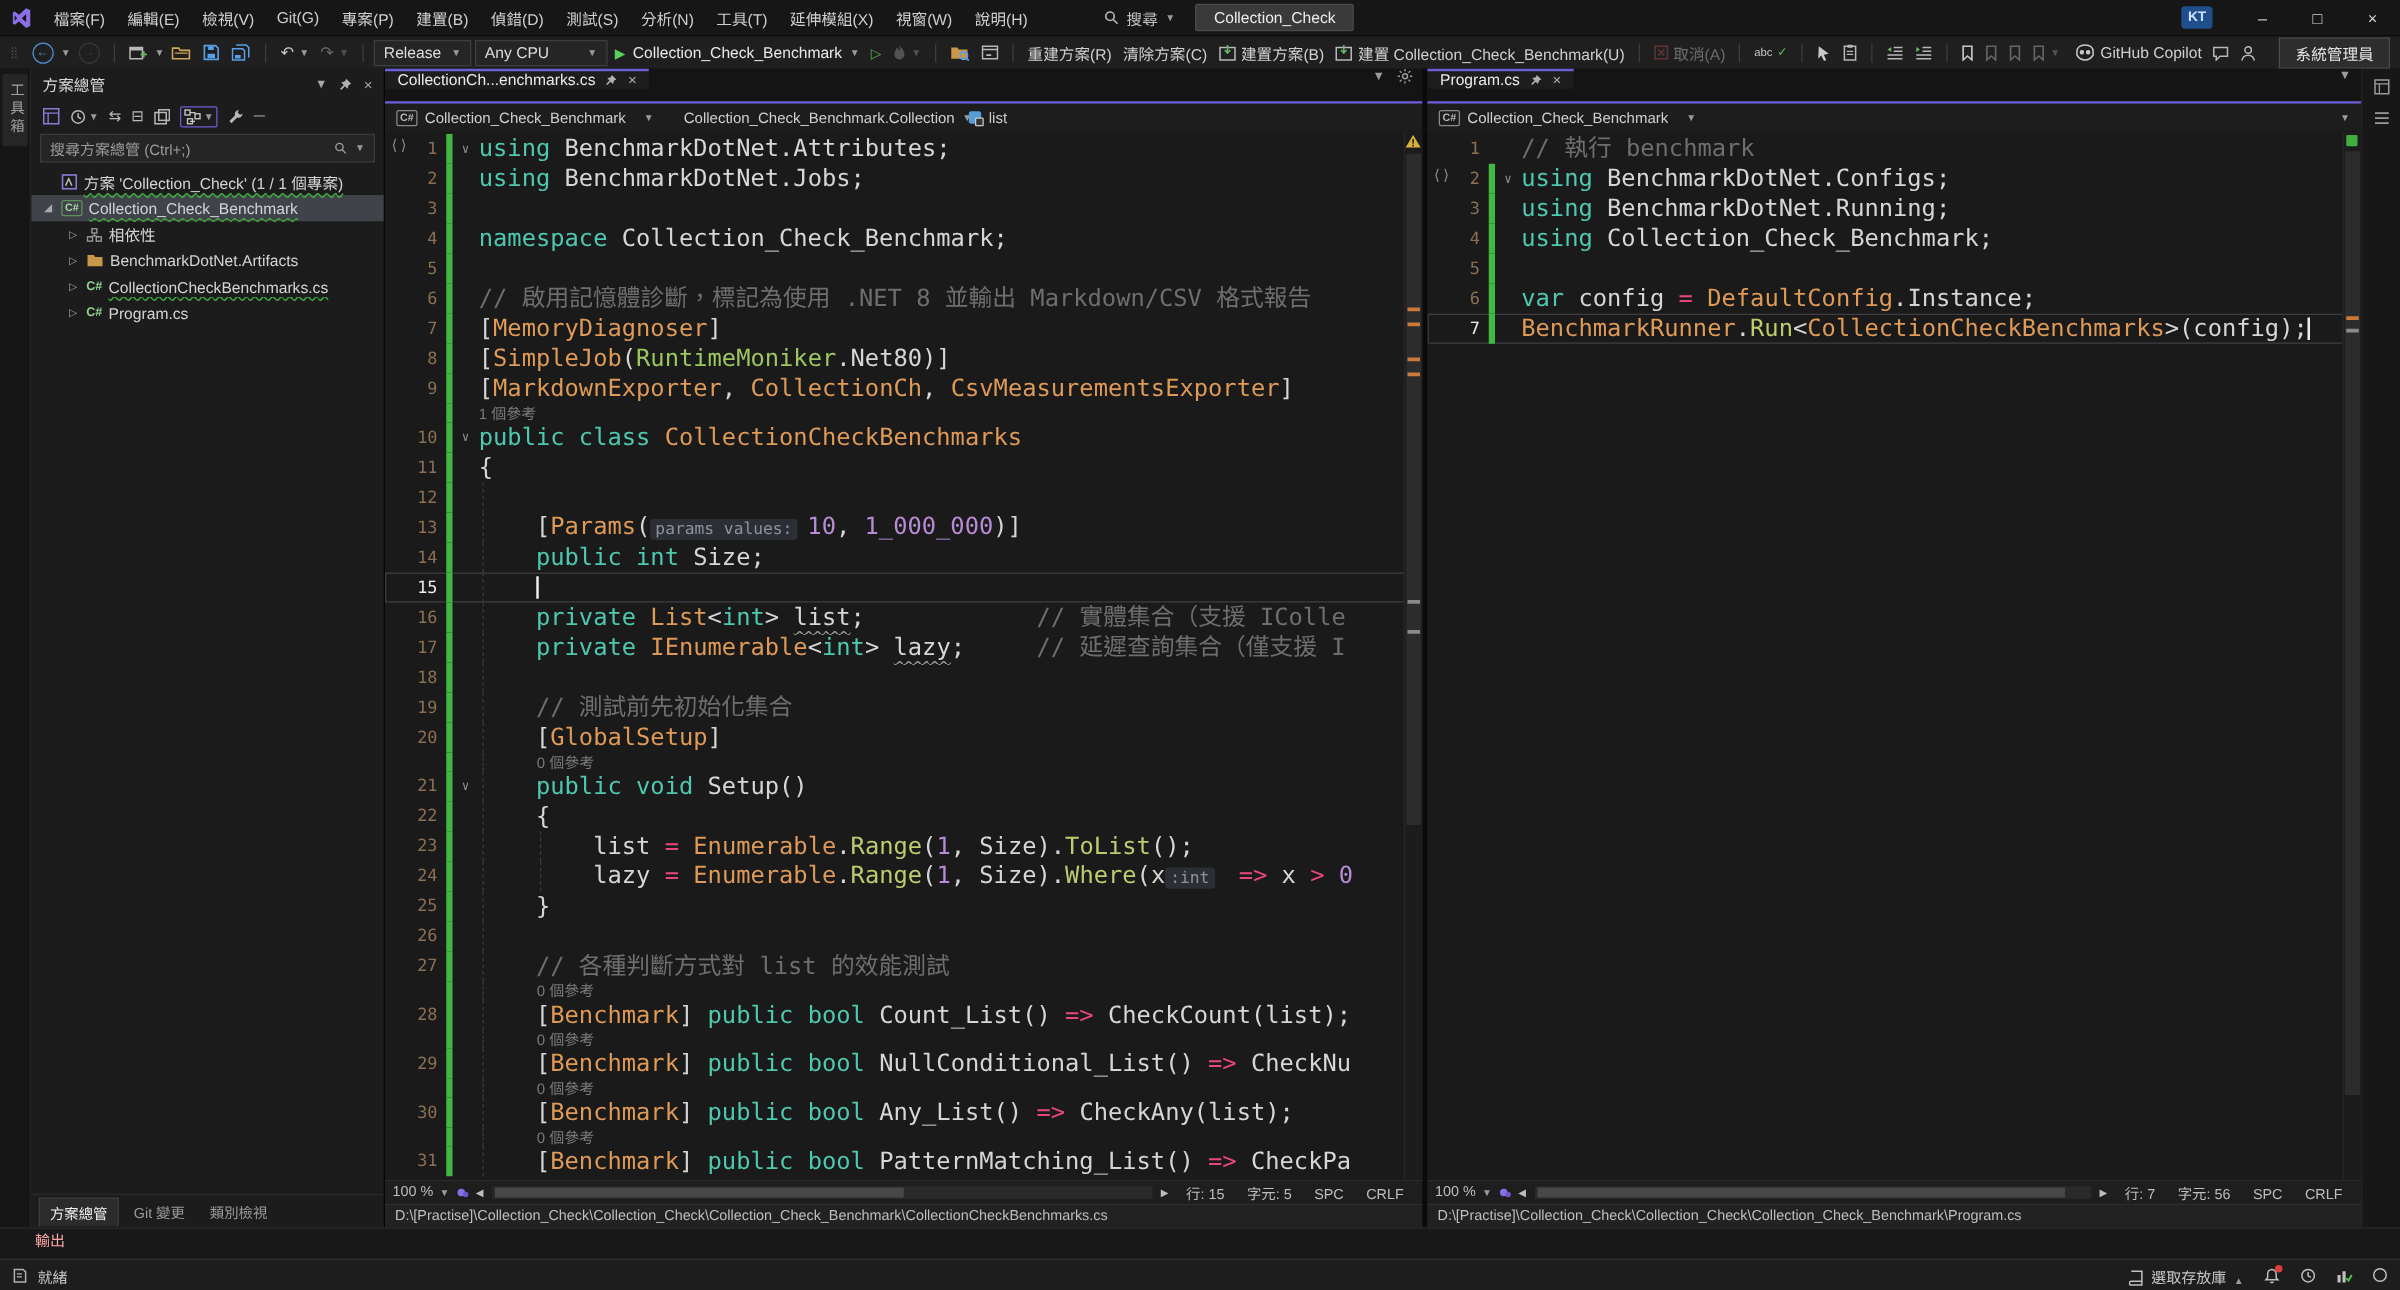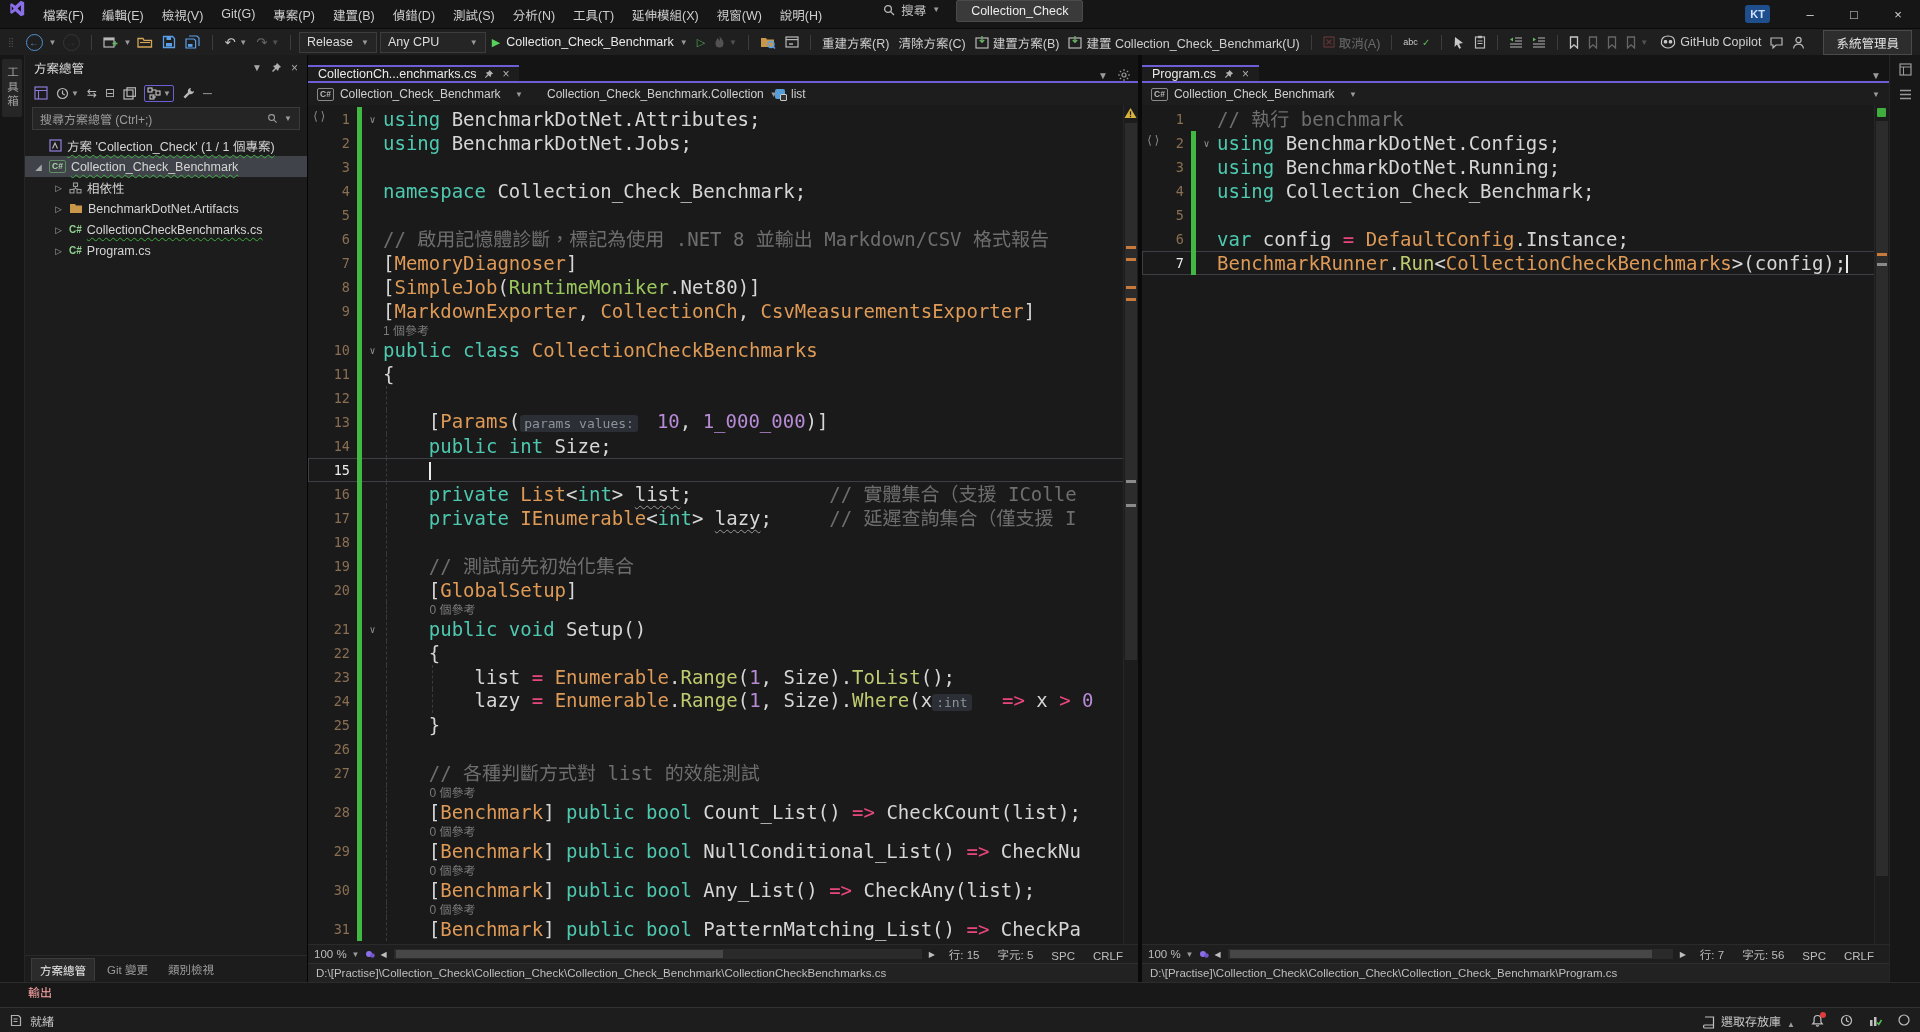--- a/index.html
+++ b/index.html
@@ -1,21 +1,21 @@
 <!DOCTYPE html>
 <html lang="zh-TW"><head>
 <meta charset="utf-8">
 <style>
   html,body{margin:0;padding:0}
   body{width:1920px;height:1032px;overflow:hidden;background:#141414;
        font-family:"Liberation Sans","DejaVu Sans",sans-serif;color:#c8c8c8}
   .app{display:flex;flex-direction:column;width:100%;height:100%}
 
   
-  .titlebar{height:28px;background:#161616;display:flex;align-items:flex-start;font-size:12.5px;color:#cfcfcf;flex:0 0 auto}
+  .titlebar{height:28px;background:#161616;display:flex;align-items:center;font-size:12.5px;color:#cfcfcf;flex:0 0 auto}
   .logo{margin:0 8px 0 9px;display:flex}
   .menu{padding:0 9px;height:100%;display:flex;align-items:center;cursor:default}
   .tsearch{display:flex;align-items:center;gap:6px;margin-left:52px;color:#c0c0c0}
   .dd{font-size:8px;color:#9a9a9a}
   .solutionbox{margin-left:16px;background:#3a3a3a;border:1px solid #4a4a4a;border-radius:2px;
                padding:3px 14px;color:#ececec}
   .tright{margin-left:auto;display:flex;align-items:center;height:100%}
   .ktbadge{background:#1f4e8c;color:#cfe3ff;font-weight:bold;font-size:11px;border-radius:3px;
            padding:3px 5px;margin-right:18px}
   .winbtn{width:44px;height:100%;display:flex;align-items:center;justify-content:center;font-size:13px;color:#d4d4d4}
@@ -65,21 +65,21 @@
   .docktabs{height:24px;display:flex;align-items:flex-start;gap:4px;padding:2px 6px 0;font-size:11.5px;
             border-top:1px solid #2a2a2a}
   .dtab{padding:3px 8px;color:#9a9a9a}
   .dtab.active{background:#2b2b2b;color:#eee;border:1px solid #3c3c3c;border-bottom:none}
 
   
   .edgroup{display:flex;flex-direction:column;background:#1a1a1a;min-width:0}
   #ed1{width:830px;flex:0 0 auto}
   #ed2{flex:1 1 auto}
   .vsplit{width:4px;background:#0a0a0a;flex:0 0 auto}
-  .tabrow{height:26px;background:#141414;display:flex;align-items:flex-end;border-bottom:2px solid #6C5ED6}
+  .tabrow{height:26px;background:#141414;display:flex;align-items:flex-start;border-bottom:2px solid #6C5ED6}
   .tab{display:flex;align-items:center;gap:8px;padding:0 10px;background:#1d1d1d;border-top:2px solid #6C5ED6;
        font-size:12.5px;color:#eaeaea}
   .tabx{color:#b0b0b0;font-size:12px}
   .tabicons{margin-left:auto;display:flex;gap:10px;padding:0 8px;color:#9a9a9a;font-size:10px;align-items:center}
   .crumbs{height:22px;background:#1d1d1d;display:flex;align-items:center;font-size:12px;color:#cfcfcf}
   .crumb{display:flex;align-items:center;gap:6px;padding:0 9px;height:100%}
   .crumb .cdd{margin-left:8px;font-size:8px;color:#9a9a9a}
   .classdiamond{width:9px;height:9px;background:#d8903f;transform:rotate(45deg);border-radius:1px}
   .fieldcube{width:10px;height:10px;background:#569cd6;border-radius:2px;position:relative}
   .fieldcube::after{content:"";position:absolute;right:-2px;bottom:-2px;width:5px;height:5px;
@@ -100,21 +100,21 @@
         font-family:"DejaVu Sans Mono",monospace}
   .ct{font-family:"DejaVu Sans Mono","DejaVu Sans",monospace;font-size:19px;line-height:24px;z-index:1}
   .lens-t{font-size:12px;color:#7a7a7a;font-family:"Liberation Sans","DejaVu Sans",sans-serif}
   .guide{position:absolute;top:0;bottom:0;border-left:1px dashed #3a3a3a;z-index:0}
   .caret{display:inline-block;width:2px;height:18px;background:#ececec;vertical-align:-3px}
   .curline::after{content:"";position:absolute;inset:0;border:1px solid #3e3e44;pointer-events:none}
   .tk-k{color:#4EC9B0}.tk-t{color:#DE9A56}.tk-e{color:#9CC65E}.tk-m{color:#BFCB6F}
   .tk-n2{color:#B88BD6}.tk-o{color:#E8477C}.tk-c{color:#6E6E6E}.tk-p{color:#D6D6D6}
   .tk-u{color:#D6D6D6;text-decoration-line:underline;text-decoration-style:wavy;
         text-decoration-color:#9a9a9a;text-decoration-thickness:1px;text-underline-offset:4px}
-  .tk-h{background:#2b2e35;color:#8d939c;font-size:13px;border-radius:3px;padding:1px 4px;margin-right:19px}
+  .tk-h{background:#2b2e35;color:#8d939c;font-size:13px;border-radius:3px;padding:1px 4px;margin-right:8px}
 
   .vscroll{position:absolute;top:0;right:0;bottom:0;width:14px;background:#1c1c1c;border-left:1px solid #262626}
   .vthumb{position:absolute;left:1px;right:1px;background:#2c2c2c}
   .mark{position:absolute;left:2px;right:2px;height:3px}
 
   .edbar{height:18px;background:#1e1e1e;border-top:1px solid #2a2a2a;display:flex;align-items:center;
          font-size:11.5px;color:#bdbdbd;gap:5px;padding:0 6px;flex:0 0 auto}
   .track{flex:1;height:10px;background:#2a2a2a;position:relative;margin:0 2px}
   .thumb{position:absolute;top:1px;bottom:1px;background:#474747}
   .edinfo{display:flex;align-items:flex-end}

